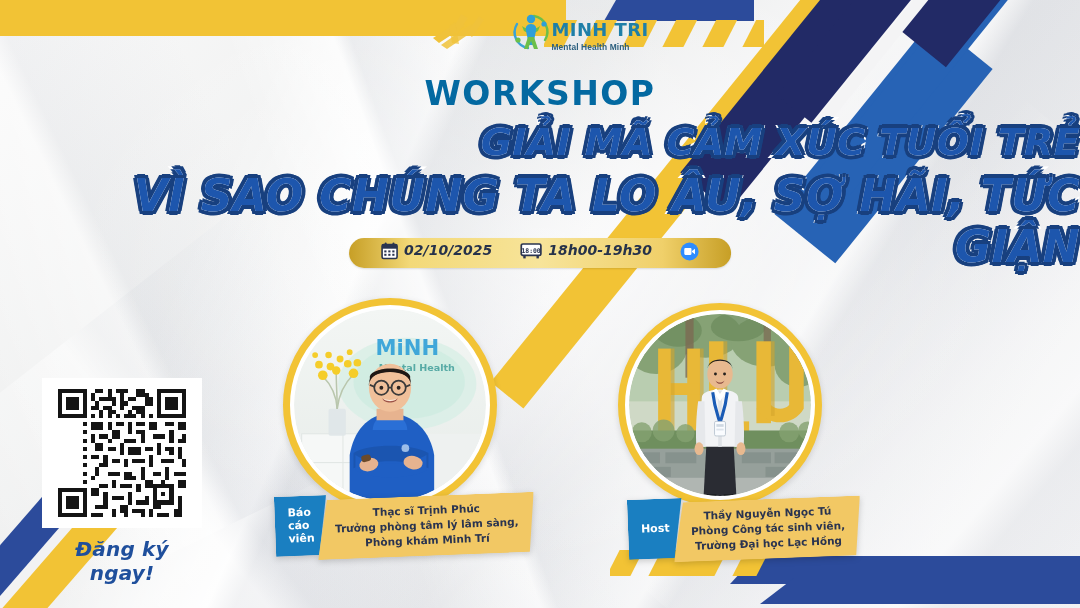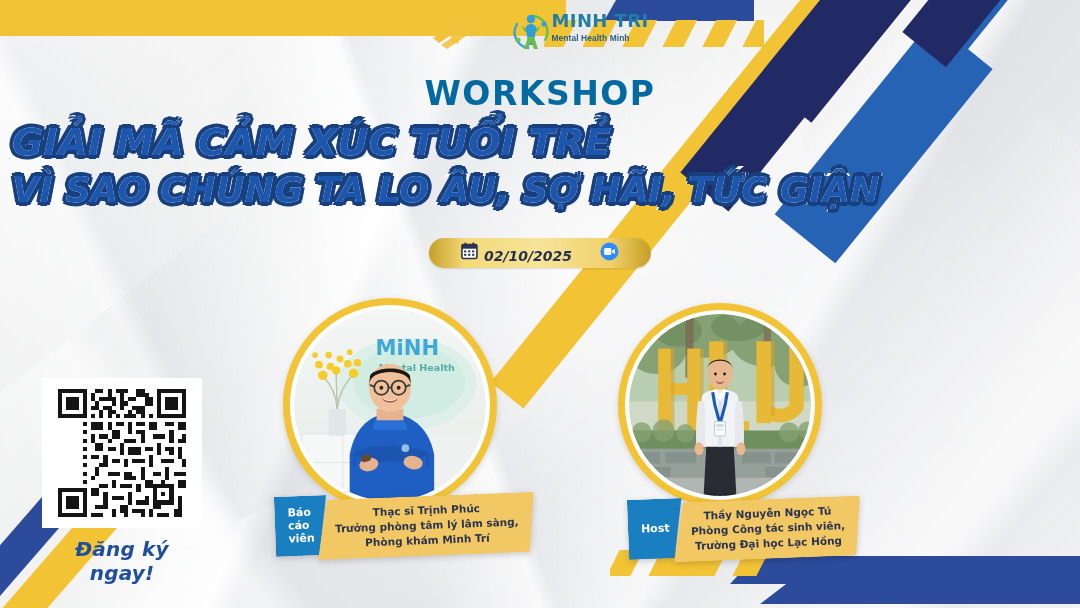--- a/index.html
+++ b/index.html
@@ -114,66 +114,66 @@
   .lhu-txt{ line-height:1; }
   .lhu-name{
     font-family:"DejaVu Sans", sans-serif;
     font-weight:bold; font-size:15.5px; letter-spacing:.6px; color:#1f4f9c;
     white-space:nowrap;
   }
   .lhu-sub{
     font-family:"Liberation Sans", sans-serif;
     font-size:7.6px; color:#4b6fa8; margin-top:3px; white-space:nowrap; letter-spacing:.1px;
   }
-  .logo-mt{ display:flex; align-items:flex-start; }
+  .logo-mt{ display:flex; align-items:flex-end; }
   .mt-mark{ width:40px; height:40px; flex:0 0 auto; }
   .mt-name{
     font-family:"DejaVu Sans", sans-serif;
     font-weight:bold; font-size:18px; color:#1f7fa8; letter-spacing:.4px; line-height:1;
   }
   .mt-sub{
     font-weight:bold; font-size:8.4px; color:#2b5f7e; margin-top:3px; letter-spacing:.1px;
   }
 
   
   .kicker{
     position:absolute; left:0; right:0; top:74px; text-align:center;
     font-family:"DejaVu Sans", sans-serif;
     font-weight:bold; font-size:33px; letter-spacing:1.5px; color:#0369a1;
   }
-  .t-wrap{ position:absolute; left:0; right:0; text-align:left;padding-left:12px; }
+  .t-wrap{ position:absolute; left:0; right:0; text-align:right;padding-left:12px; }
   .t1{ top:120px; }
   .t2{ top:170px; }
   .title-line{
     display:inline-block;
     font-family:"DejaVu Sans", sans-serif;
     font-weight:bold; font-style:italic;
     color:#1d56ad;
     letter-spacing:.4px;
     -webkit-text-stroke:6px #ffffff;
     paint-order:stroke fill;
     text-shadow:
       0 0 0 #fff,
       4px 0 0 #18407f, -4px 0 0 #18407f, 0 4px 0 #18407f, 0 -4px 0 #18407f,
       3px 3px 0 #18407f, -3px 3px 0 #18407f, 3px -3px 0 #18407f, -3px -3px 0 #18407f;
   }
   .t1 .title-line{ font-size:38px; }
-  .t2 .title-line{ font-size:35px; }
+  .t2 .title-line{ font-size:44px; }
 
   
   .infobar{
     position:absolute; left:50%; transform:translateX(-50%);
     top:238px; height:30px;
     display:flex; align-items:center; gap:0;
     padding:0 18px;
     border-radius:15px;
     background:linear-gradient(90deg,#c79f26 0%,#f3d978 16%,#f7e49a 50%,#f0d06a 82%,#c79f26 100%);
     box-shadow:0 1px 2px rgba(0,0,0,.12);
   }
-  .info-item{ display:flex; align-items:flex-end; gap:6px; padding:0 14px; }
+  .info-item{ display:flex; align-items:flex-start; gap:6px; padding:0 14px; }
   .info-text{
     font-family:"DejaVu Sans", sans-serif;
     font-weight:bold; font-style:italic; font-size:14px; color:#26324a;
     white-space:nowrap;
   }
   .ico{ flex:0 0 auto; display:block; }
 
   
   .qr-block{ position:absolute; left:42px; top:378px; width:160px; text-align:center; }
   .qr-card{ background:#fff; padding:7px; width:160px; height:150px; }
@@ -341,20 +341,31 @@
             <rect x="11.2" y="8.4" width="2.2" height="2"></rect>
             <rect x="3.2" y="11.8" width="2.2" height="2"></rect>
               <rect x="7.2" y="11.8" width="2.2" height="2"></rect>
             <rect x="11.2" y="11.8" width="2.2" height="2"></rect>
           </g>
         </svg>
       </span>
       <span class="info-text">02/10/2025</span>
     </div>
 
+    <div class="info-item">
+      <span class="ico">
+        <svg width="22" height="18" viewBox="0 0 22 18" xmlns="http://www.w3.org/2000/svg">
+          <rect x="1.2" y="2" width="19.6" height="11.4" rx="1.6" fill="#fff" stroke="#2a3450" stroke-width="1.7"></rect>
+          <text x="11" y="10.6" font-family="DejaVu Sans Mono, monospace" font-size="6.4" font-weight="bold" text-anchor="middle" fill="#2a3450">18:00</text>
+          <rect x="3.2" y="13.4" width="2.4" height="3" fill="#2a3450"></rect>
+          <rect x="16.4" y="13.4" width="2.4" height="3" fill="#2a3450"></rect>
+        </svg>
+      </span>
+      <span class="info-text">18h00-19h30</span>
+    </div>
 
     <div class="info-item">
       <span class="ico">
         <svg width="19" height="19" viewBox="0 0 19 19" xmlns="http://www.w3.org/2000/svg">
           <circle cx="9.5" cy="9.5" r="9" fill="#2d8cff"></circle>
           <path d="M4.2 7.2 a1.1 1.1 0 0 1 1.1-1.1 h5 a1.1 1.1 0 0 1 1.1 1.1 v4.6 a1.1 1.1 0 0 1 -1.1 1.1 h-5 a1.1 1.1 0 0 1 -1.1 -1.1 Z" fill="#fff"></path>
           <path d="M11.9 9.1 L14.9 6.8 v5.4 L11.9 9.9 Z" fill="#fff"></path>
         </svg>
       </span>
     </div>

